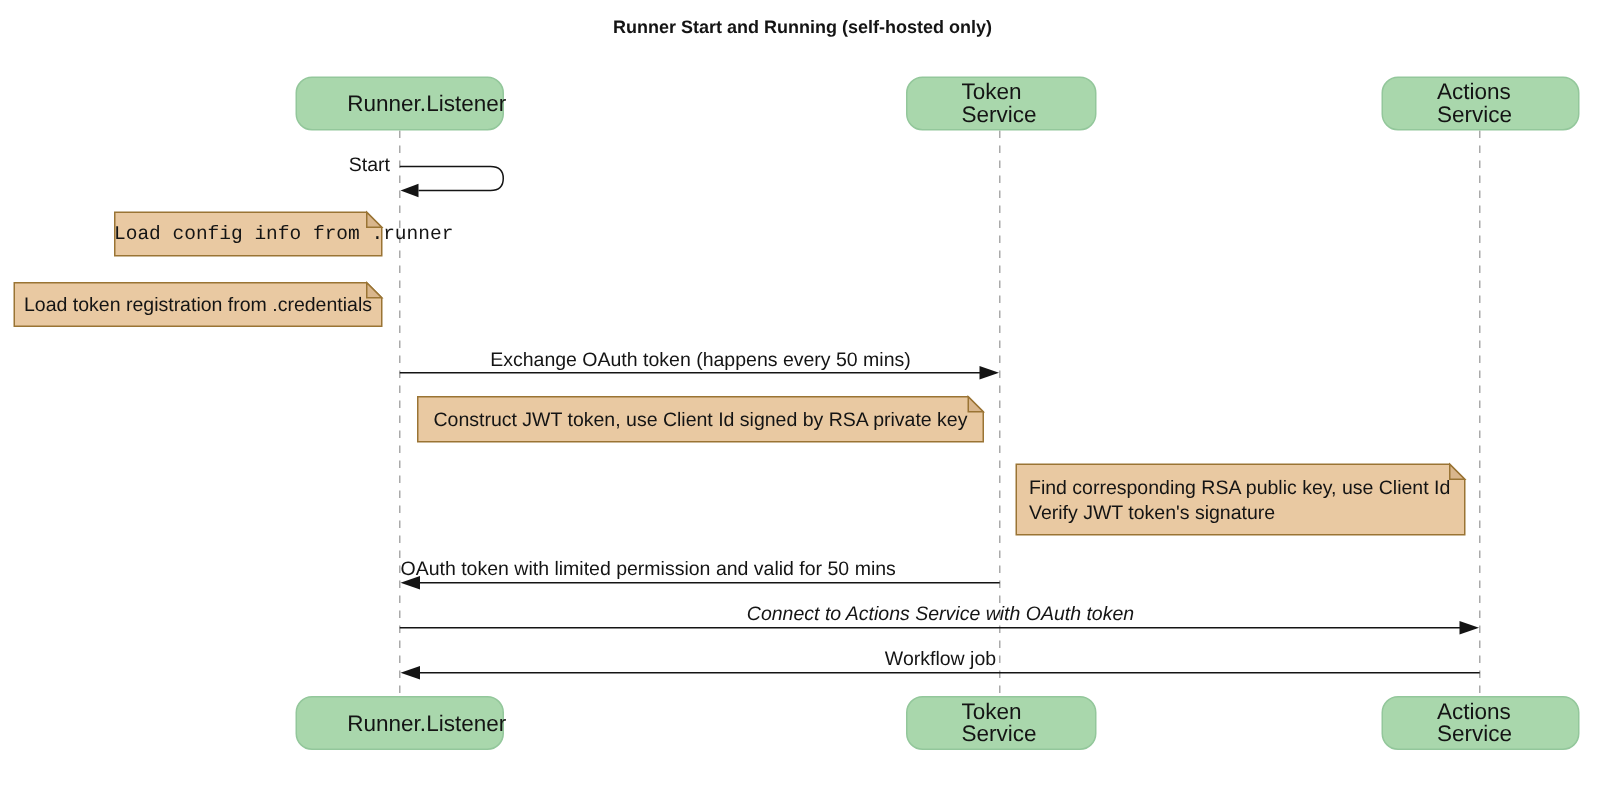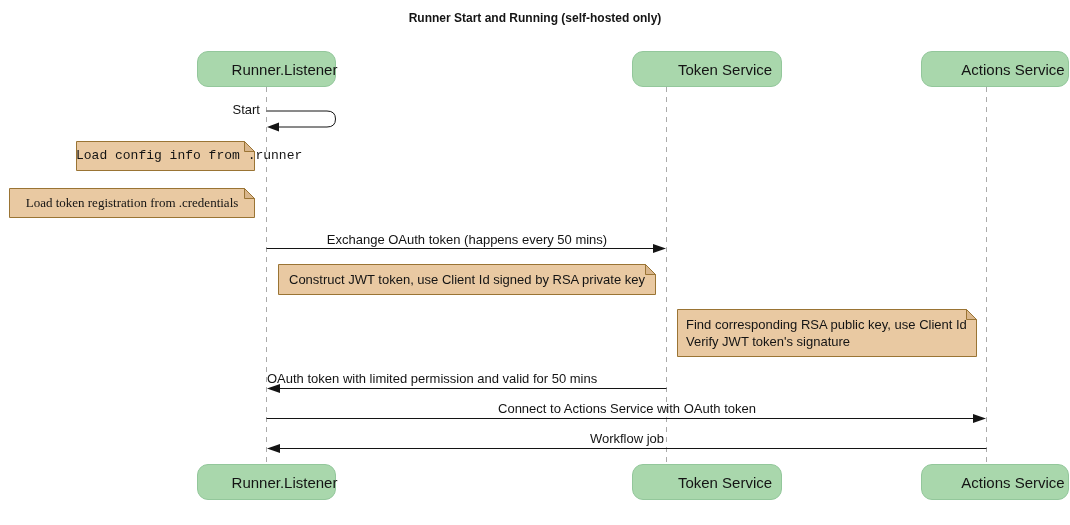--- a/index.html
+++ b/index.html
@@ -38,40 +38,40 @@
     position: absolute; height: 36px;
     background: var(--participant-fill);
     border: 1px solid var(--participant-border);
     border-radius: 11px;
     font-size: 15px; color: var(--text);
     display: flex; align-items: center; justify-content: center;
     line-height: 1;
     padding-left: 36px;
   }
   .p-runner  { left: 197px; width: 139px; }
-  .p-token   { left: 632px; width: 150px; }
-  .p-actions { left: 921px; width: 148px; }
+  .p-token   { left: 604px; width: 127px; }
+  .p-actions { left: 921px; width: 132px; }
   .row-top .participant    { top: 51px; }
   .row-bottom .participant { top: 464px; }
 
   .msg-label {
     position: absolute; font-size: 13px; line-height: 14px;
     color: var(--text); white-space: nowrap;
   }
   .lbl-start    { left: 100px; top: 103px; width: 160px; text-align: right; }
   .lbl-exchange { left: 267px; top: 233px; width: 400px; text-align: center; }
   .lbl-oauth    { left: 267px; top: 372px; width: 400px; text-align: left; }
-  .lbl-connect  { left: 267px; top: 402px; width: 720px; text-align: center; }
+  .lbl-connect  { left: 267px; top: 402px; width: 720px; text-align: center; font-style: italic; }
   .lbl-workflow { left: 267px; top: 432px; width: 720px; text-align: center; }
 
   .note-text {
     position: absolute; font-size: 13px; color: var(--text); white-space: nowrap;
   }
   .nt-1 { left: 76px;  top: 141px; width: 179px; height: 30px; line-height: 30px; text-align: center; font-family: Liberation Mono, monospace; }
-  .nt-2 { left: 9px;   top: 188px; width: 246px; height: 30px; line-height: 30px; text-align: center; font-family: Liberation Serif, serif; }
+  .nt-2 { left: 9px;   top: 188px; width: 246px; height: 30px; line-height: 30px; text-align: center; }
   .nt-3 { left: 278px; top: 264px; width: 378px; height: 31px; line-height: 31px; text-align: center; }
   .nt-4 { left: 677px; top: 309px; width: 252px; height: 48px; padding: 7px 0 0 9px; line-height: 17px; text-align: left; }
   .nt-4 span { display: block; }
 </style>
 </head>
 <body>
 
 <div id="canvas">
 
   <svg id="svg-layer" width="1070" height="525" viewBox="0 0 1070 525">

